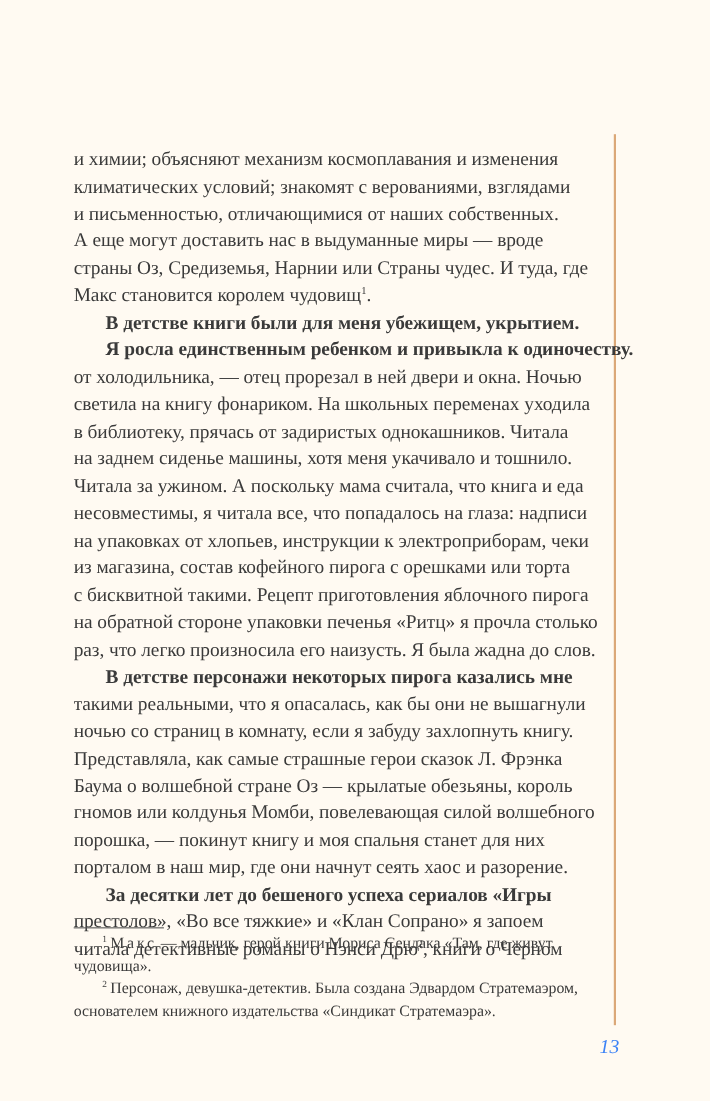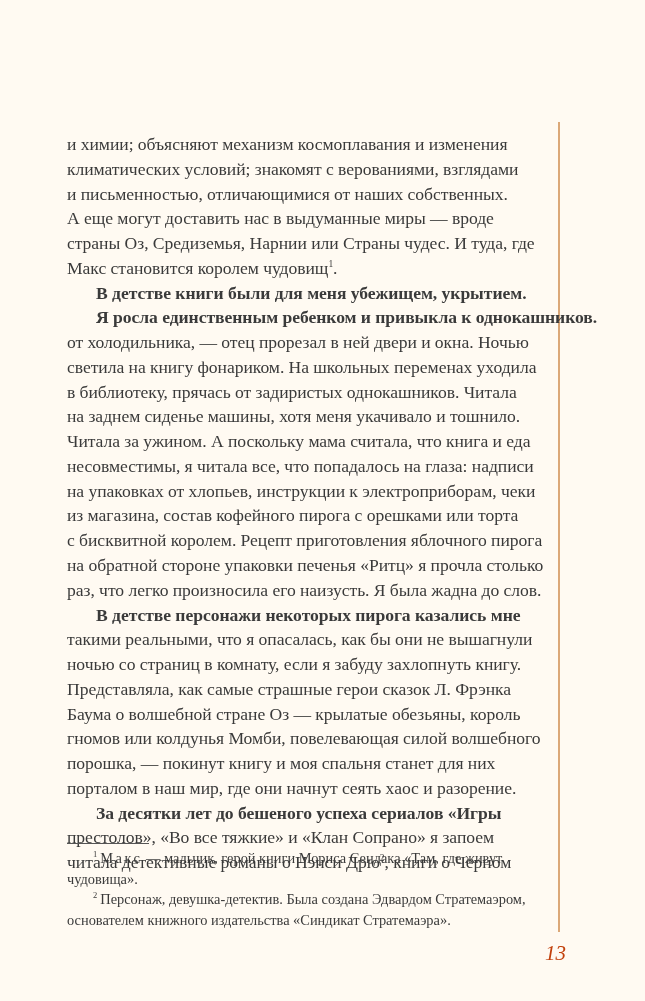--- a/index.html
+++ b/index.html
@@ -78,50 +78,50 @@
       margin-right: 3px;
     }
     .spaced {
       letter-spacing: 2.5px;
       text-align: right;
     }
     .page-number {
       position: absolute;
       left: 545px;
       top: 893px;
-      font-size: 21px;
+      font-size: 18px;
       font-style: italic;
-      color: #c2410c;
+      color: #3b82f6;
     }
   </style>
 </head>
 <body>
 
 <div class="page">
 
   <div class="margin-rule"></div>
 
   <div class="body-text">
     <span class="line">и химии; объясняют механизм космоплавания и изменения</span>
     <span class="line">климатических условий; знакомят с верованиями, взглядами</span>
     <span class="line">и письменностью, отличающимися от наших собственных.</span>
     <span class="line">А еще могут доставить нас в выдуманные миры — вроде</span>
     <span class="line">страны Оз, Средиземья, Нарнии или Страны чудес. И туда, где</span>
     <span class="line"><span>Макс становится королем чудовищ</span><sup>1</sup><span>.</span></span>
     <span class="line indent">В детстве книги были для меня убежищем, укрытием.</span>
-    <span class="line indent">Я росла единственным ребенком и привыкла к однокашников.</span>
+    <span class="line indent">Я росла единственным ребенком и привыкла к одиночеству.</span>
     <span class="line">от холодильника, — отец прорезал в ней двери и окна. Ночью</span>
     <span class="line">светила на книгу фонариком. На школьных переменах уходила</span>
     <span class="line">в библиотеку, прячась от задиристых однокашников. Читала</span>
     <span class="line">на заднем сиденье машины, хотя меня укачивало и тошнило.</span>
     <span class="line">Читала за ужином. А поскольку мама считала, что книга и еда</span>
     <span class="line">несовместимы, я читала все, что попадалось на глаза: надписи</span>
     <span class="line">на упаковках от хлопьев, инструкции к электроприборам, чеки</span>
     <span class="line">из магазина, состав кофейного пирога с орешками или торта</span>
-    <span class="line">с бисквитной королем. Рецепт приготовления яблочного пирога</span>
+    <span class="line">с бисквитной такими. Рецепт приготовления яблочного пирога</span>
     <span class="line">на обратной стороне упаковки печенья «Ритц» я прочла столько</span>
     <span class="line">раз, что легко произносила его наизусть. Я была жадна до слов.</span>
     <span class="line indent">В детстве персонажи некоторых пирога казались мне</span>
     <span class="line">такими реальными, что я опасалась, как бы они не вышагнули</span>
     <span class="line">ночью со страниц в комнату, если я забуду захлопнуть книгу.</span>
     <span class="line">Представляла, как самые страшные герои сказок Л. Фрэнка</span>
     <span class="line">Баума о волшебной стране Оз — крылатые обезьяны, король</span>
     <span class="line">гномов или колдунья Момби, повелевающая силой волшебного</span>
     <span class="line">порошка, — покинут книгу и моя спальня станет для них</span>
     <span class="line">порталом в наш мир, где они начнут сеять хаос и разорение.</span>

